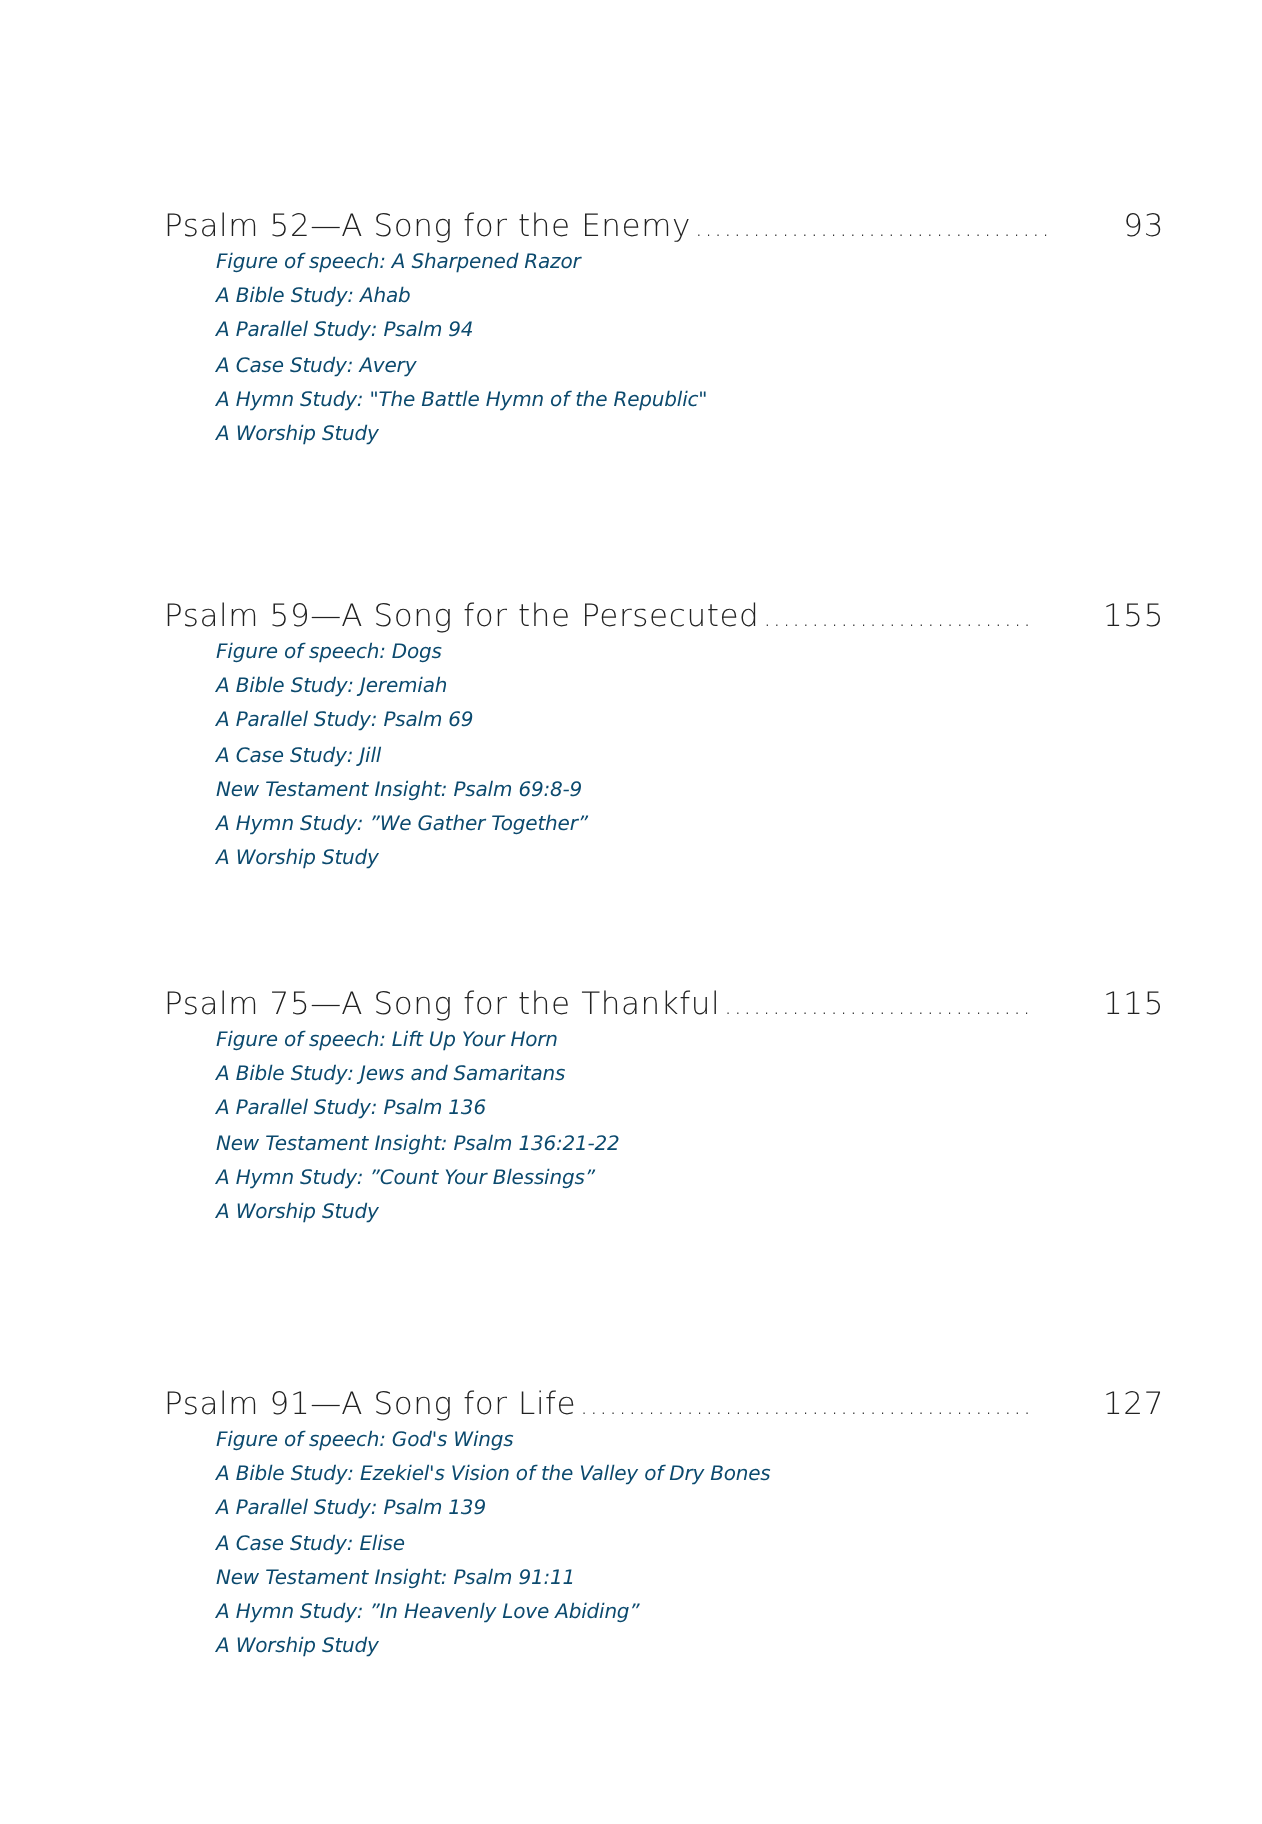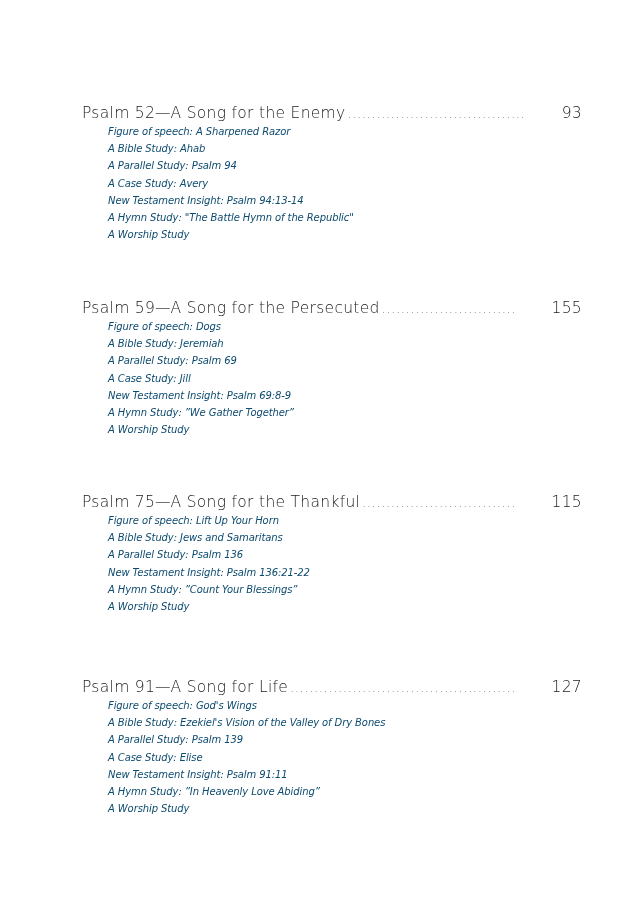--- a/index.html
+++ b/index.html
@@ -75,21 +75,20 @@
     <div class="toc-heading">
       <span class="toc-title">Psalm 52—A Song for the Enemy</span>
       <span class="toc-leader"></span>
       <span class="toc-page">93</span>
     </div>
     <ul class="toc-sub">
       <li>Figure of speech: A Sharpened Razor</li>
       <li>A Bible Study: Ahab</li>
       <li>A Parallel Study: Psalm 94</li>
       <li>A Case Study: Avery</li>
-      <li>New Testament Insight: Psalm 94:13-14</li>
       <li>A Hymn Study: "The Battle Hymn of the Republic"</li>
       <li>A Worship Study</li>
     </ul>
   </section>
 
   <section class="toc-section" style="top:298px;">
     <div class="toc-heading">
       <span class="toc-title">Psalm 59—A Song for the Persecuted</span>
       <span class="toc-leader"></span>
       <span class="toc-page">155</span>
@@ -114,21 +113,21 @@
     <ul class="toc-sub">
       <li>Figure of speech: Lift Up Your Horn</li>
       <li>A Bible Study: Jews and Samaritans</li>
       <li>A Parallel Study: Psalm 136</li>
       <li>New Testament Insight: Psalm 136:21-22</li>
       <li>A Hymn Study: ”Count Your Blessings”</li>
       <li>A Worship Study</li>
     </ul>
   </section>
 
-  <section class="toc-section" style="top:677px;">
+  <section class="toc-section" style="top:692px;">
     <div class="toc-heading">
       <span class="toc-title">Psalm 91—A Song for Life</span>
       <span class="toc-leader"></span>
       <span class="toc-page">127</span>
     </div>
     <ul class="toc-sub">
       <li>Figure of speech: God's Wings</li>
       <li>A Bible Study: Ezekiel's Vision of the Valley of Dry Bones</li>
       <li>A Parallel Study: Psalm 139</li>
       <li>A Case Study: Elise</li>

